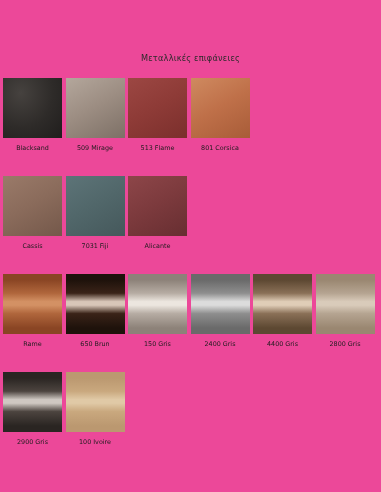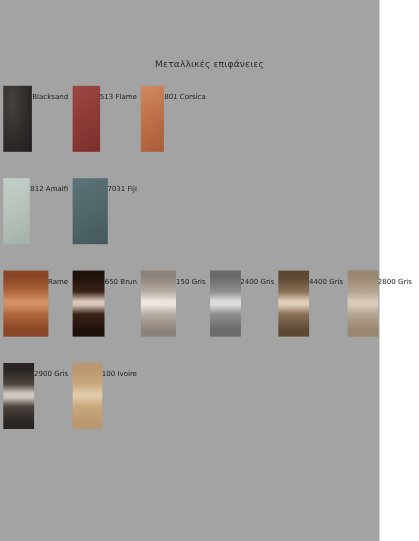--- a/index.html
+++ b/index.html
@@ -7,24 +7,24 @@
     padding: 0;
     background: #ffffff;
   }
   body {
     width: 381px;
     height: 492px;
     font-family: "DejaVu Sans", "Liberation Sans", sans-serif;
     overflow: hidden;
   }
   .sheet {
-    width: 345px;
+    width: 381px;
     height: 492px;
     position: relative;
-    background: #a3a3a3;
+    background: #ec4899;
     box-sizing: border-box;
   }
   .chart-title {
     position: absolute;
     top: 53px;
     left: 0;
     width: 381px;
     text-align: center;
     font-size: 8.2px;
     color: #2b2b2b;
@@ -37,21 +37,22 @@
     width: 375px;
   }
   .row {
     display: flex;
     margin-bottom: 24px;
   }
   .cell {
     width: 59px;
     margin-right: 3.5px;
     display: flex;
-    flex-direction: row;
+    flex-direction: column;
+    align-items: center;
   }
   .cell:last-child { margin-right: 10px; }
   .swatch {
     width: 59px;
     height: 60px;
     display: block;
     position: relative;
     overflow: hidden;
   }
   .swatch::after {
@@ -76,36 +77,44 @@
 
   <div class="chart-title">Μεταλλικές επιφάνειες</div>
 
   <div class="grid">
       <div class="row">
         <div class="cell">
           <div class="swatch" style="background: radial-gradient(at 30% 25%, rgb(70, 66, 63) 0%, rgb(46, 43, 41) 55%, rgb(32, 30, 29) 100%);"></div>
           <div class="caption">Blacksand</div>
         </div>
         <div class="cell">
+          <div class="swatch" style="background: linear-gradient(150deg, rgb(180, 167, 156) 0%, rgb(156, 141, 130) 48%, rgb(125, 112, 102) 100%);"></div>
+          <div class="caption">509 Mirage</div>
+        </div>
+        <div class="cell">
           <div class="swatch" style="background: linear-gradient(150deg, rgb(156, 71, 67) 0%, rgb(142, 59, 55) 48%, rgb(123, 47, 44) 100%);"></div>
           <div class="caption">513 Flame</div>
         </div>
         <div class="cell">
           <div class="swatch" style="background: linear-gradient(150deg, rgb(207, 138, 96) 0%, rgb(191, 112, 73) 48%, rgb(168, 92, 56) 100%);"></div>
           <div class="caption">801 Corsica</div>
         </div>
       </div>
       <div class="row">
         <div class="cell">
-          <div class="swatch" style="background: linear-gradient(150deg, rgb(198, 208, 200) 0%, rgb(182, 194, 186) 48%, rgb(163, 176, 167) 100%);"></div>
-          <div class="caption">812 Amalfi</div>
+          <div class="swatch" style="background: linear-gradient(150deg, rgb(154, 122, 105) 0%, rgb(138, 107, 91) 48%, rgb(116, 88, 74) 100%);"></div>
+          <div class="caption">Cassis</div>
         </div>
         <div class="cell">
           <div class="swatch" style="background: linear-gradient(150deg, rgb(93, 116, 120) 0%, rgb(81, 103, 106) 48%, rgb(69, 88, 91) 100%);"></div>
           <div class="caption">7031 Fiji</div>
+        </div>
+        <div class="cell">
+          <div class="swatch" style="background: linear-gradient(150deg, rgb(141, 70, 73) 0%, rgb(124, 58, 61) 48%, rgb(103, 46, 49) 100%);"></div>
+          <div class="caption">Alicante</div>
         </div>
       </div>
       <div class="row">
         <div class="cell">
           <div class="swatch" style="background: linear-gradient(rgb(138, 69, 36) 0%, rgb(138, 69, 36) 10%, rgb(176, 102, 60) 32%, rgb(211, 145, 100) 46%, rgb(211, 145, 100) 52%, rgb(176, 102, 60) 66%, rgb(138, 69, 36) 90%, rgb(138, 69, 36) 100%), repeating-linear-gradient(rgba(255, 255, 255, 0.07) 0px, rgba(255, 255, 255, 0.07) 1px, rgba(0, 0, 0, 0.06) 1px, rgba(0, 0, 0, 0.06) 2px); background-blend-mode: normal;"></div>
           <div class="caption">Rame</div>
         </div>
         <div class="cell">
           <div class="swatch" style="background: linear-gradient(rgb(30, 18, 11) 0%, rgb(30, 18, 11) 10%, rgb(58, 35, 24) 32%, rgb(216, 198, 184) 46%, rgb(216, 198, 184) 52%, rgb(58, 35, 24) 66%, rgb(30, 18, 11) 90%, rgb(30, 18, 11) 100%), repeating-linear-gradient(rgba(255, 255, 255, 0.07) 0px, rgba(255, 255, 255, 0.07) 1px, rgba(0, 0, 0, 0.06) 1px, rgba(0, 0, 0, 0.06) 2px); background-blend-mode: normal;"></div>
           <div class="caption">650 Brun</div>

